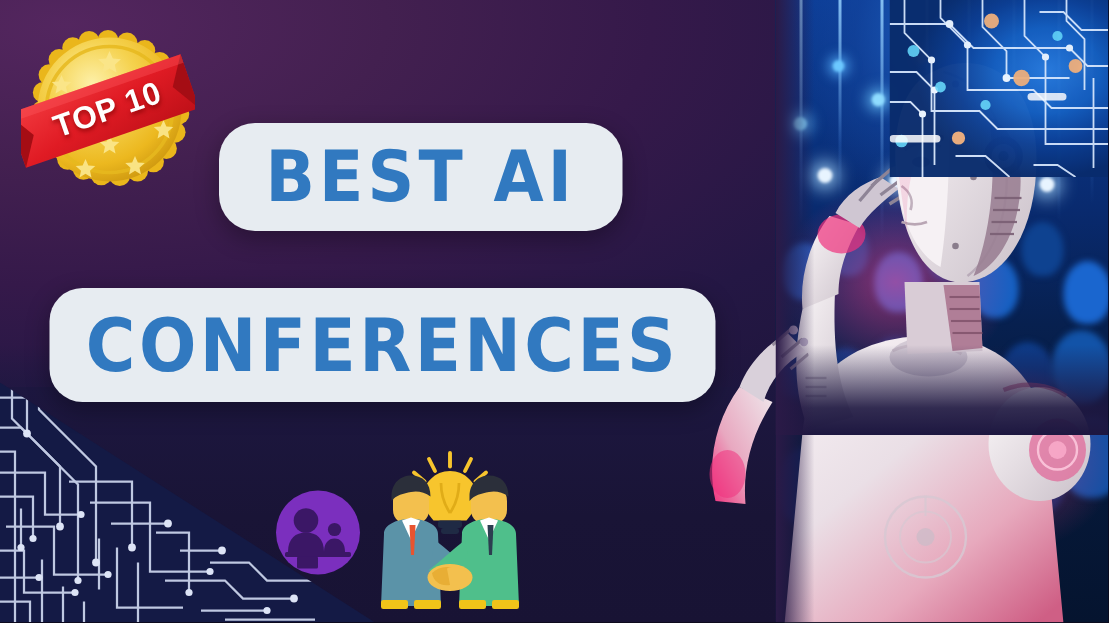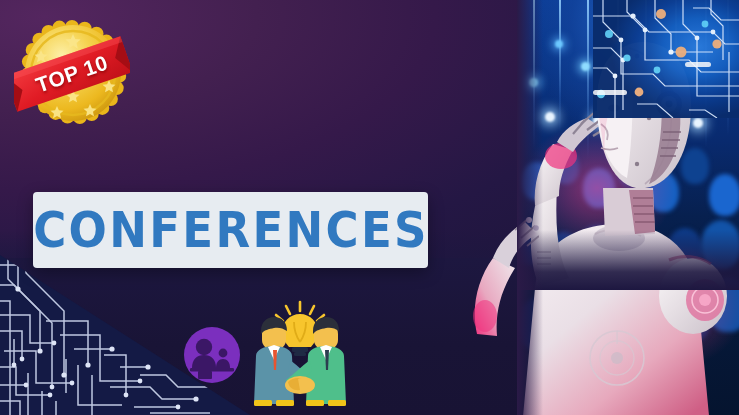--- a/index.html
+++ b/index.html
@@ -87,21 +87,21 @@
 
   
   .plate{
     position:absolute;
     background:#e7ecf1;
     border-radius:26px;
     box-shadow:0 5px 16px rgba(0,0,0,.32);
     display:flex;align-items:center;justify-content:center;
   }
   .plate1{left:146px;top:82px;width:269px;height:72px;border-radius:24px;}
-  .plate2{left:33px;top:192px;width:395px;height:76px;border-radius:4px;}
+  .plate2{left:33px;top:192px;width:444px;height:76px;border-radius:22px;}
 
   .ttl{
     color:#3179c0;
     font-family:"DejaVu Sans", sans-serif;
     font-weight:bold;
     line-height:1;
     text-transform:uppercase;
     white-space:nowrap;
     transform:scaleX(.92);
   }
@@ -506,20 +506,23 @@
       <g transform="rotate(-19 58 56)">
         <polygon points="-6,36 116,36 116,74 -6,74" fill="url(#ribg)"></polygon>
         <polygon points="-6,36 6,55 -6,74" fill="#a50d14"></polygon>
         <polygon points="116,36 104,55 116,74" fill="#a50d14"></polygon>
         <polygon points="-6,36 116,36 116,42 -6,42" fill="#ff5d60" opacity=".35"></polygon>
       </g>
     </svg>
     <div class="rib-txt">TOP 10</div>
   </div>
 
+  <div class="plate plate1">
+    <span class="ttl ttl1">BEST AI</span>
+  </div>
   <div class="plate plate2">
     <span class="ttl ttl2">CONFERENCES</span>
   </div>
 
   <svg class="robot-arm-overlay" viewBox="0 0 80 140">
     <defs>
       <linearGradient id="ov1" x1="0" y1="1" x2="1" y2="0">
         <stop offset="0%" stop-color="#f0327e"></stop>
         <stop offset="40%" stop-color="#e8a8c0"></stop>
         <stop offset="100%" stop-color="#efe8ec"></stop>

